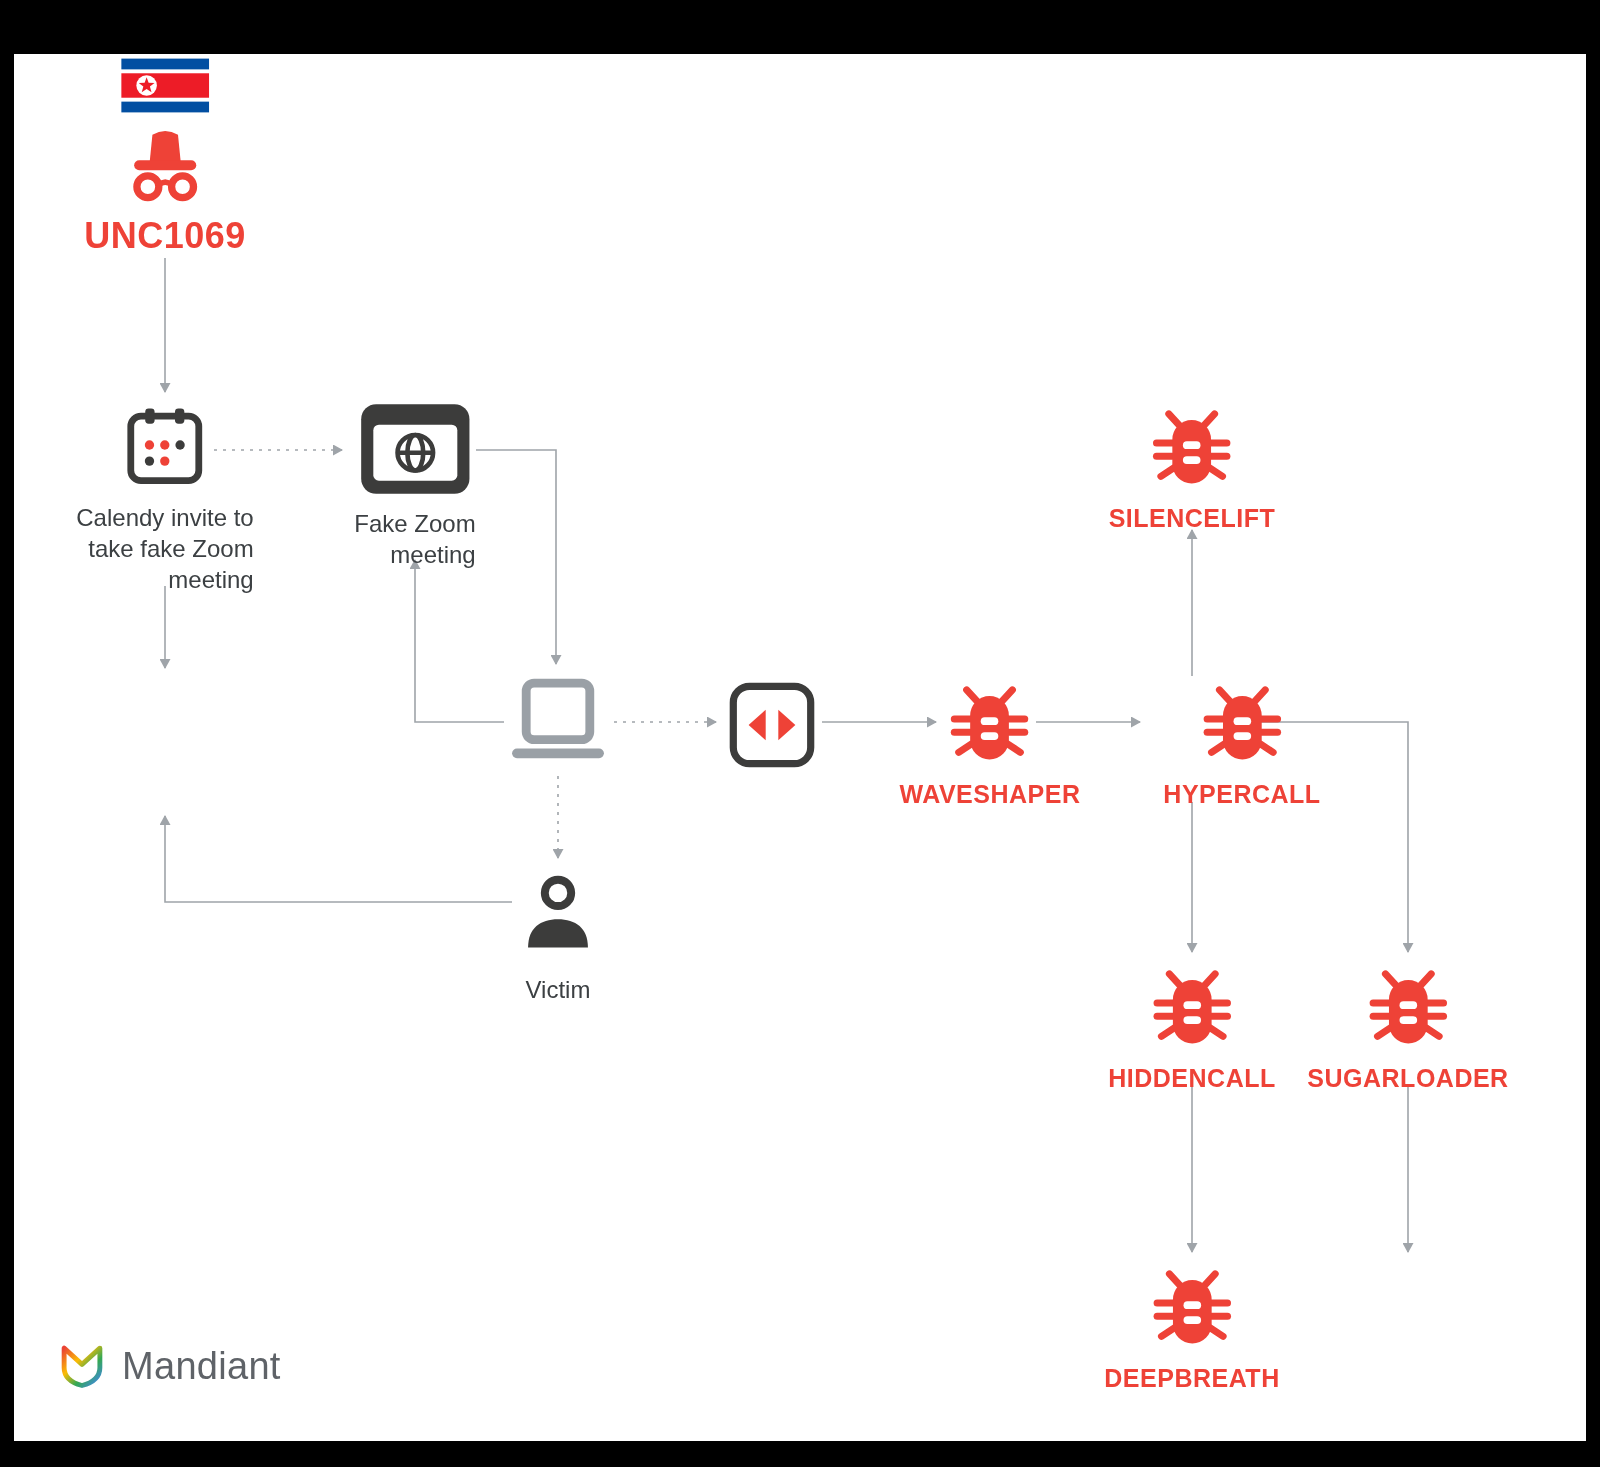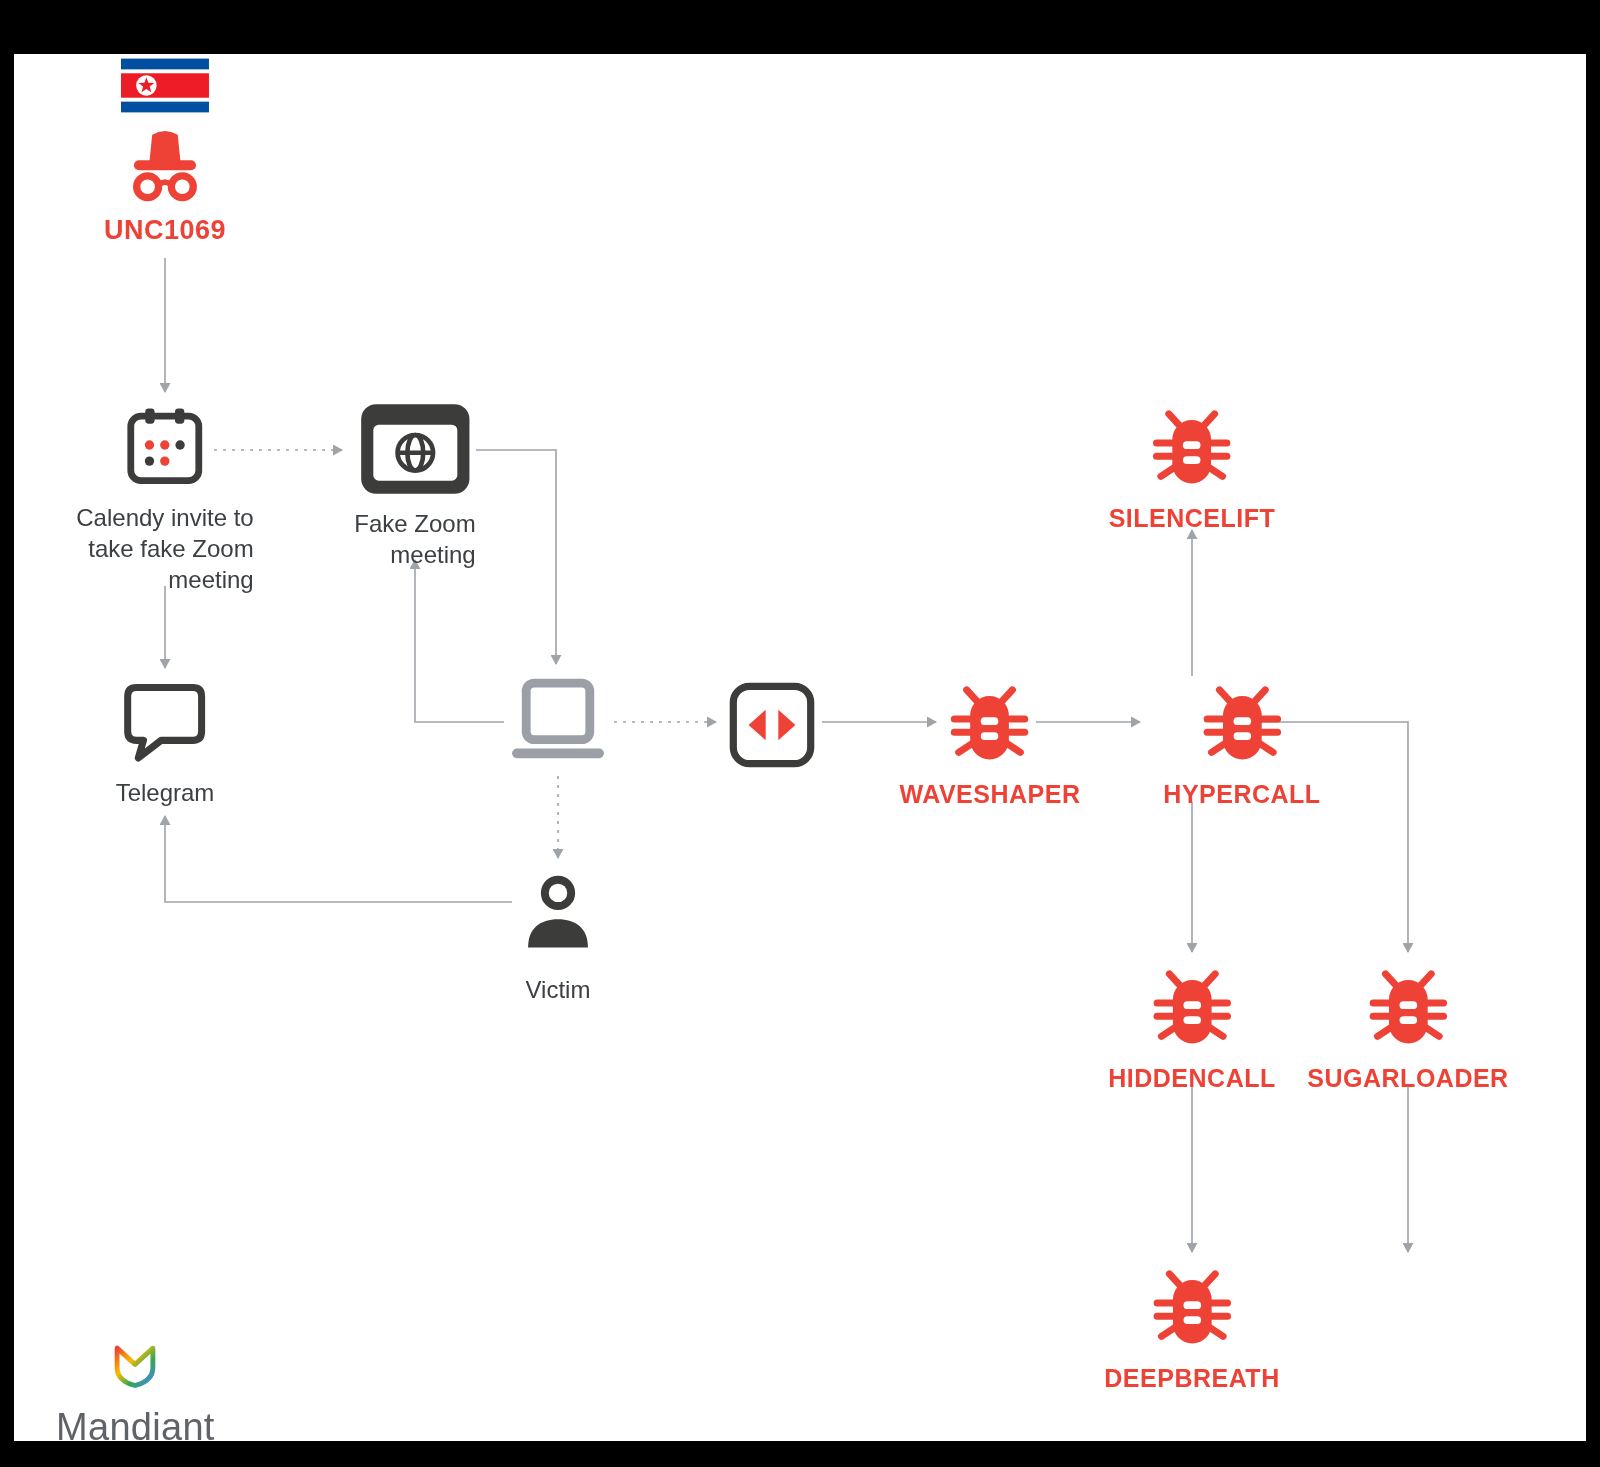--- a/index.html
+++ b/index.html
@@ -11,22 +11,22 @@
   }
   .canvas { position: absolute; left: 0; top: 0; width: 1600px; height: 1467px; background: #000; overflow: hidden; }
   .paper { position: absolute; left: 14px; top: 54px; right: 14px; bottom: 26px; background: #ffffff; }
   .connectors { position: absolute; left: 0; top: 0; width: 1600px; height: 1467px; pointer-events: none; }
   .node { position: absolute; display: flex; flex-direction: column; align-items: center; transform: translateX(-50%); }
   .label {
     margin-top: 12px; font-size: 24px; line-height: 1.3; color: #3C4043;
     text-align: right; white-space: pre-line;
   }
   .label.red { color: #EE4237; font-weight: bold; font-size: 25px; letter-spacing: 0.5px; margin-top: 8px; }
-  .actor-name { margin-top: 10px; color: #EE4237; font-weight: bold; font-size: 27px; letter-spacing: 0.5px; }
-  .brand { position: absolute; left: 56px; top: 1340px; display: flex; align-items: center; gap: 14px; flex-direction: column; }
+  .actor-name { margin-top: 10px; color: #EE4237; font-weight: bold; font-size: 36px; letter-spacing: 0.5px; }
+  .brand { position: absolute; left: 56px; top: 1340px; display: flex; align-items: center; gap: 14px; }
   .brand-text { font-size: 38px; color: #5F6368; letter-spacing: 0.3px; }
   .ic { display: block; }
   .mt8 { margin-top: 8px; }
 </style>
 </head>
 <body>
 
 <div class="canvas">
   <div class="paper"></div>
 
@@ -123,26 +123,20 @@
       <g fill="none" stroke="#3C3C3B" stroke-width="5">
         <circle cx="60" cy="54" r="19"></circle>
         <ellipse cx="60" cy="54" rx="8.5" ry="19"></ellipse>
         <line x1="41" y1="54" x2="79" y2="54"></line>
       </g>
     </svg>
     <div class="label">Fake Zoom
 meeting</div>
   </div>
 
-  <div class="node" style="left:165px;top:677px">
-    <svg class="ic" width="90" height="88" viewBox="0 0 100 100">
-      <path d="M18,12 H82 Q92,12 92,22 V62 Q92,72 82,72 H46 L20,92 L26,72 H18 Q8,72 8,62 V22 Q8,12 18,12 Z" fill="#ffffff" stroke="#3C3C3B" stroke-width="8" stroke-linejoin="round"></path>
-    </svg>
-    <div class="label">Telegram</div>
-  </div>
 
   <div class="node" style="left:558px;top:676px">
     <svg class="ic" width="106" height="92" viewBox="0 0 120 100">
       <rect x="24" y="6" width="72" height="64" rx="9" fill="none" stroke="#9AA0A6" stroke-width="10"></rect>
       <rect x="8" y="80" width="104" height="11" rx="5.5" fill="#9AA0A6"></rect>
     </svg>
   </div>
 
   <div class="node" style="left:558px;top:866px">
     <svg class="ic" width="88" height="96" viewBox="0 0 100 100">

